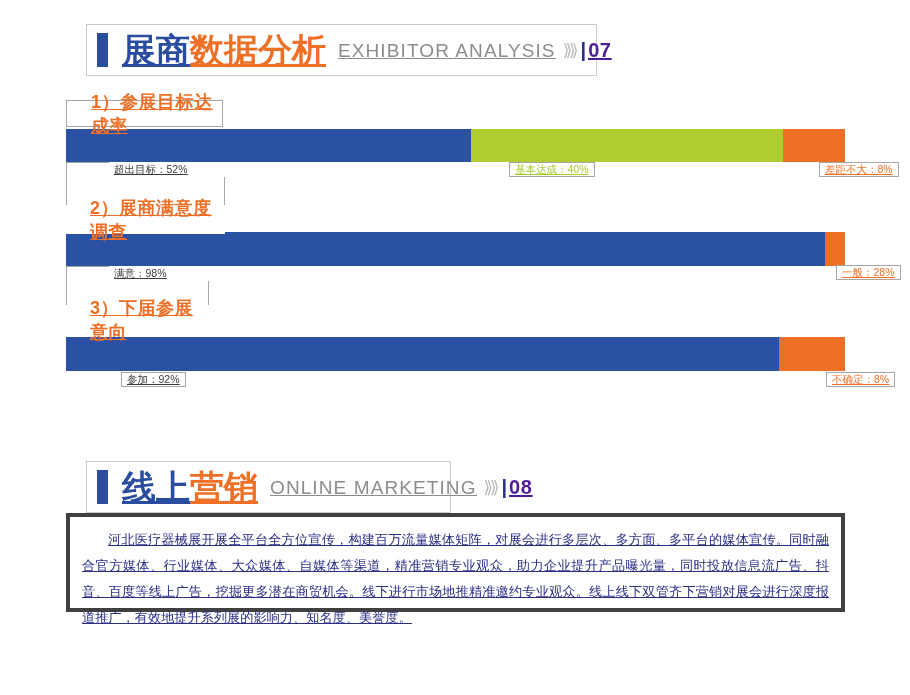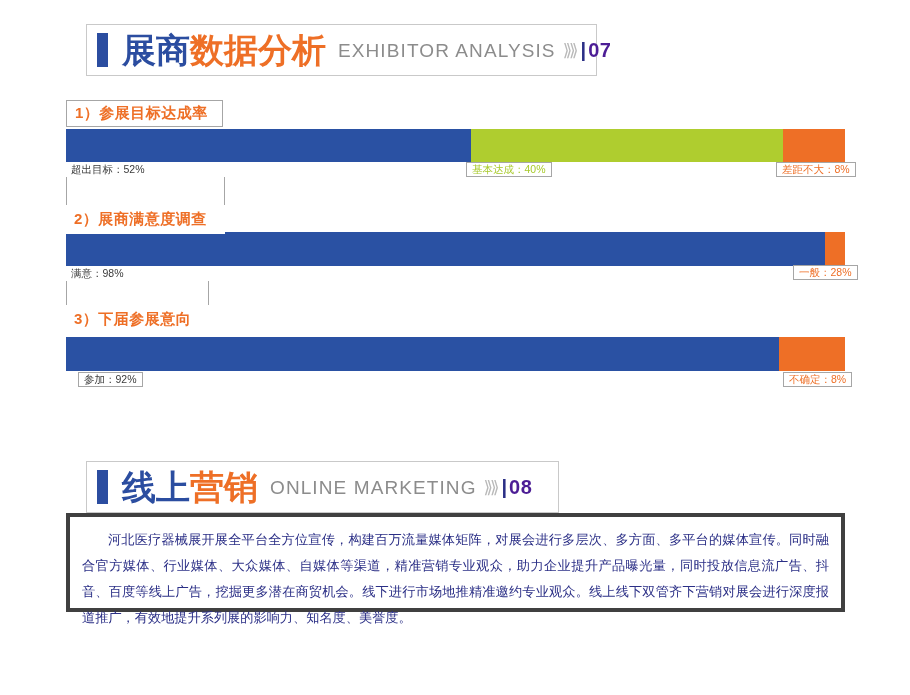--- a/index.html
+++ b/index.html
@@ -1,15 +1,15 @@
 <!DOCTYPE html>
 <html><head>
 <meta charset="utf-8">
 <style>
-  * { box-sizing: border-box; margin: 0; padding: 0; }
+  * { box-sizing: border-box; margin: 0; padding: 0; text-decoration: underline; }
   html, body {
     width: 910px; height: 695px;
     background: #ffffff;
     font-family: "Liberation Sans", "DejaVu Sans", sans-serif;
     overflow: hidden;
   }
   .page { position: relative; width: 910px; height: 695px; }
 
   
   .banner {
@@ -60,43 +60,44 @@
   .pipe { color: #2b2f86; font-weight: bold; font-size: 20px; margin-right: 2px; }
 
   
   .chart-area { position: absolute; left: 0; top: 0; width: 910px; height: 400px; }
 
   .sub-title {
     position: absolute;
     border: 1px solid #a6a6a6;
     background: #ffffff;
     color: #ee6f26;
-    font-size: 15px;
+    font-size: 18px;
     font-weight: bold;
     display: flex;
     align-items: center;
-    padding-left: 8px;
+    padding-left: 24px;
     letter-spacing: 0.5px;
     z-index: 4;
   }
 
   .bar-row { position: absolute; display: flex; }
   .seg { height: 100%; }
 
   .lab {
     position: absolute;
     border: 1px solid #a6a6a6;
     background: #ffffff;
     font-size: 10.5px;
     display: flex;
     align-items: center;
     padding: 0 5px;
     white-space: nowrap;
     z-index: 3;
     height: 15px;
+    margin-left: 43px;
   }
   .lab.dark { color: #3b3b3b; }
   .lab.green { color: #a8ca2c; }
   .lab.orange { color: #ee6f26; }
 
   .tallbox {
     position: absolute;
     border: 1px solid #a6a6a6;
     background: #ffffff;
     z-index: 2;
@@ -188,21 +189,21 @@
 
     <div class="lab dark" style="left:78px; top:372px;">
       <span>参加：92%</span>
     </div>
     <div class="lab orange" style="left:783px; top:372px;">
       <span>不确定：8%</span>
     </div>
 
   </div>
 
-  <div class="banner" style="left:86px; top:461px; width:473px; height:52px;">
+  <div class="banner" style="left:86px; top:461px; width:365px; height:52px;">
     <div class="banner-bar"></div>
     <div class="banner-cn">
       <span class="cn-blue">线上</span><span class="cn-orange">营销</span>
     </div>
     <div class="banner-en">ONLINE MARKETING</div>
     <span class="chev">⟫⟫</span>
     <span class="pipe">|</span>
     <span class="banner-num">08</span>
   </div>
 

